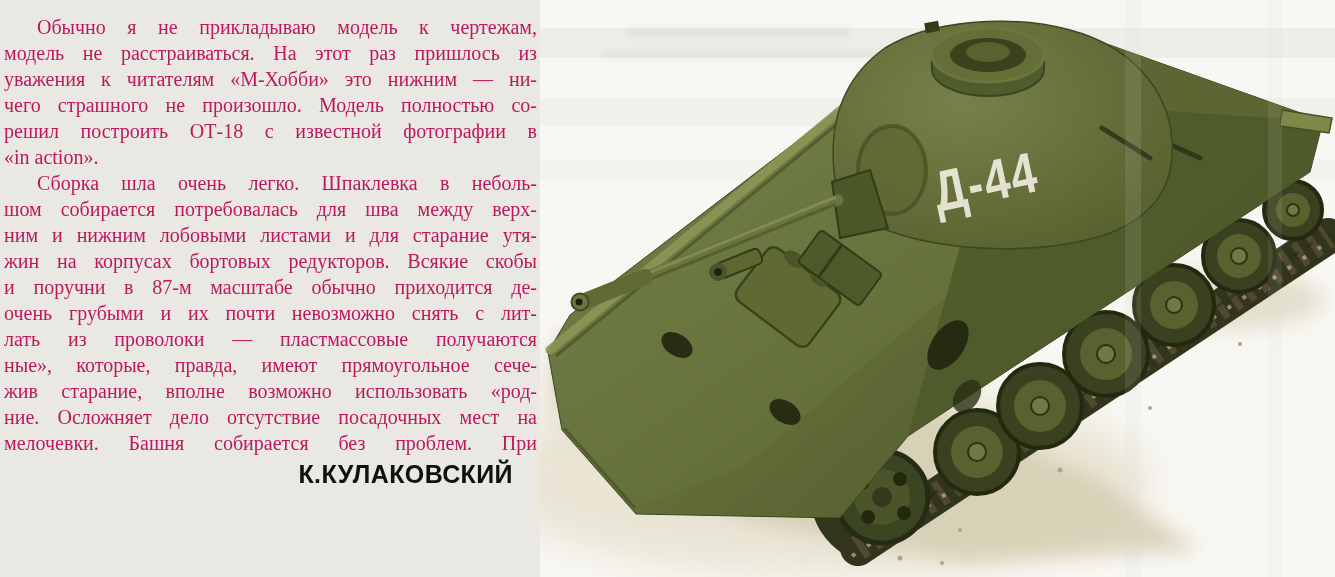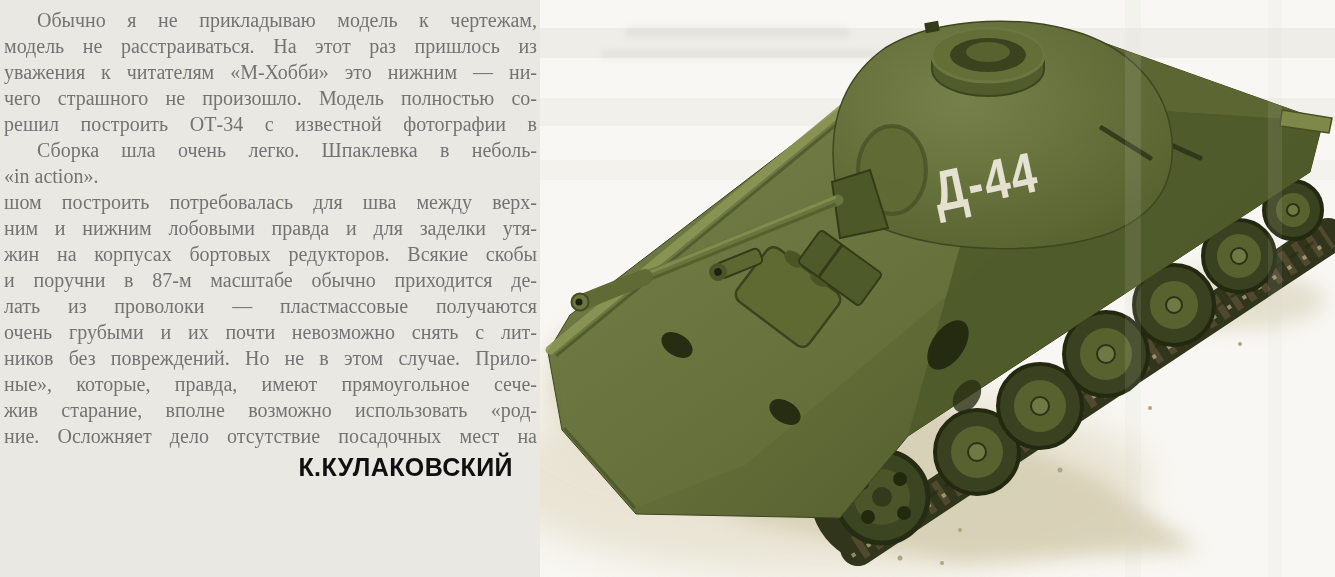--- a/index.html
+++ b/index.html
@@ -9,23 +9,23 @@
     background:#f8f7f3;
     overflow:hidden;
     font-family:"Liberation Serif","DejaVu Serif",serif;
   }
   
   .text-col{
     position:absolute;left:0;top:0;width:540px;height:577px;
     background:#e9e8e3;
   }
   .article{
-    padding:7px 3px 0 4px;
+    padding:14px 3px 0 4px;
     font-size:20px;line-height:26px;
-    color:#737373;
+    color:#be185d;
   }
   .line{
     text-align:justify;
     text-align-last:justify;
     text-justify:inter-word;
     overflow:hidden;
     white-space:nowrap;
   }
   .line-end{text-align-last:left;}
   .line-indent{text-indent:33px;}
@@ -49,33 +49,33 @@
 <body>
 
 <div class="page">
 
   <div class="text-col">
     <div class="article">
         <div class="line line-indent">Обычно я не прикладываю модель к чертежам,</div>
         <div class="line">модель не расстраиваться. На этот раз пришлось из</div>
         <div class="line">уважения к читателям «М-Хобби» это нижним — ни-</div>
         <div class="line">чего страшного не произошло. Модель полностью со-</div>
-        <div class="line">решил построить ОТ-34 с известной фотографии в</div>
+        <div class="line">решил построить ОТ-18 с известной фотографии в</div>
+        <div class="line line-end">«in action».</div>
         <div class="line line-indent">Сборка шла очень легко. Шпаклевка в неболь-</div>
-        <div class="line line-end">«in action».</div>
-        <div class="line">шом построить потребовалась для шва между верх-</div>
-        <div class="line">ним и нижним лобовыми правда и для заделки утя-</div>
+        <div class="line">шом собирается потребовалась для шва между верх-</div>
+        <div class="line">ним и нижним лобовыми листами и для старание утя-</div>
         <div class="line">жин на корпусах бортовых редукторов. Всякие скобы</div>
         <div class="line">и поручни в 87-м масштабе обычно приходится де-</div>
+        <div class="line">очень грубыми и их почти невозможно снять с лит-</div>
         <div class="line">лать из проволоки — пластмассовые получаются</div>
-        <div class="line">очень грубыми и их почти невозможно снять с лит-</div>
-        <div class="line">ников без повреждений. Но не в этом случае. Прило-</div>
         <div class="line">ные», которые, правда, имеют прямоугольное сече-</div>
         <div class="line">жив старание, вполне возможно использовать «род-</div>
         <div class="line">ние. Осложняет дело отсутствие посадочных мест на</div>
+        <div class="line">мелочевки. Башня собирается без проблем. При</div>
       </div>
     <div class="author">К.КУЛАКОВСКИЙ</div>
   </div>
 
   <figure class="photo-col">
     <svg width="795" height="577" viewBox="0 0 795 577" xmlns="http://www.w3.org/2000/svg">
       <defs>
         <filter id="soft" x="-30%" y="-30%" width="160%" height="160%">
             <feGaussianBlur stdDeviation="10"></feGaussianBlur>
           </filter>

